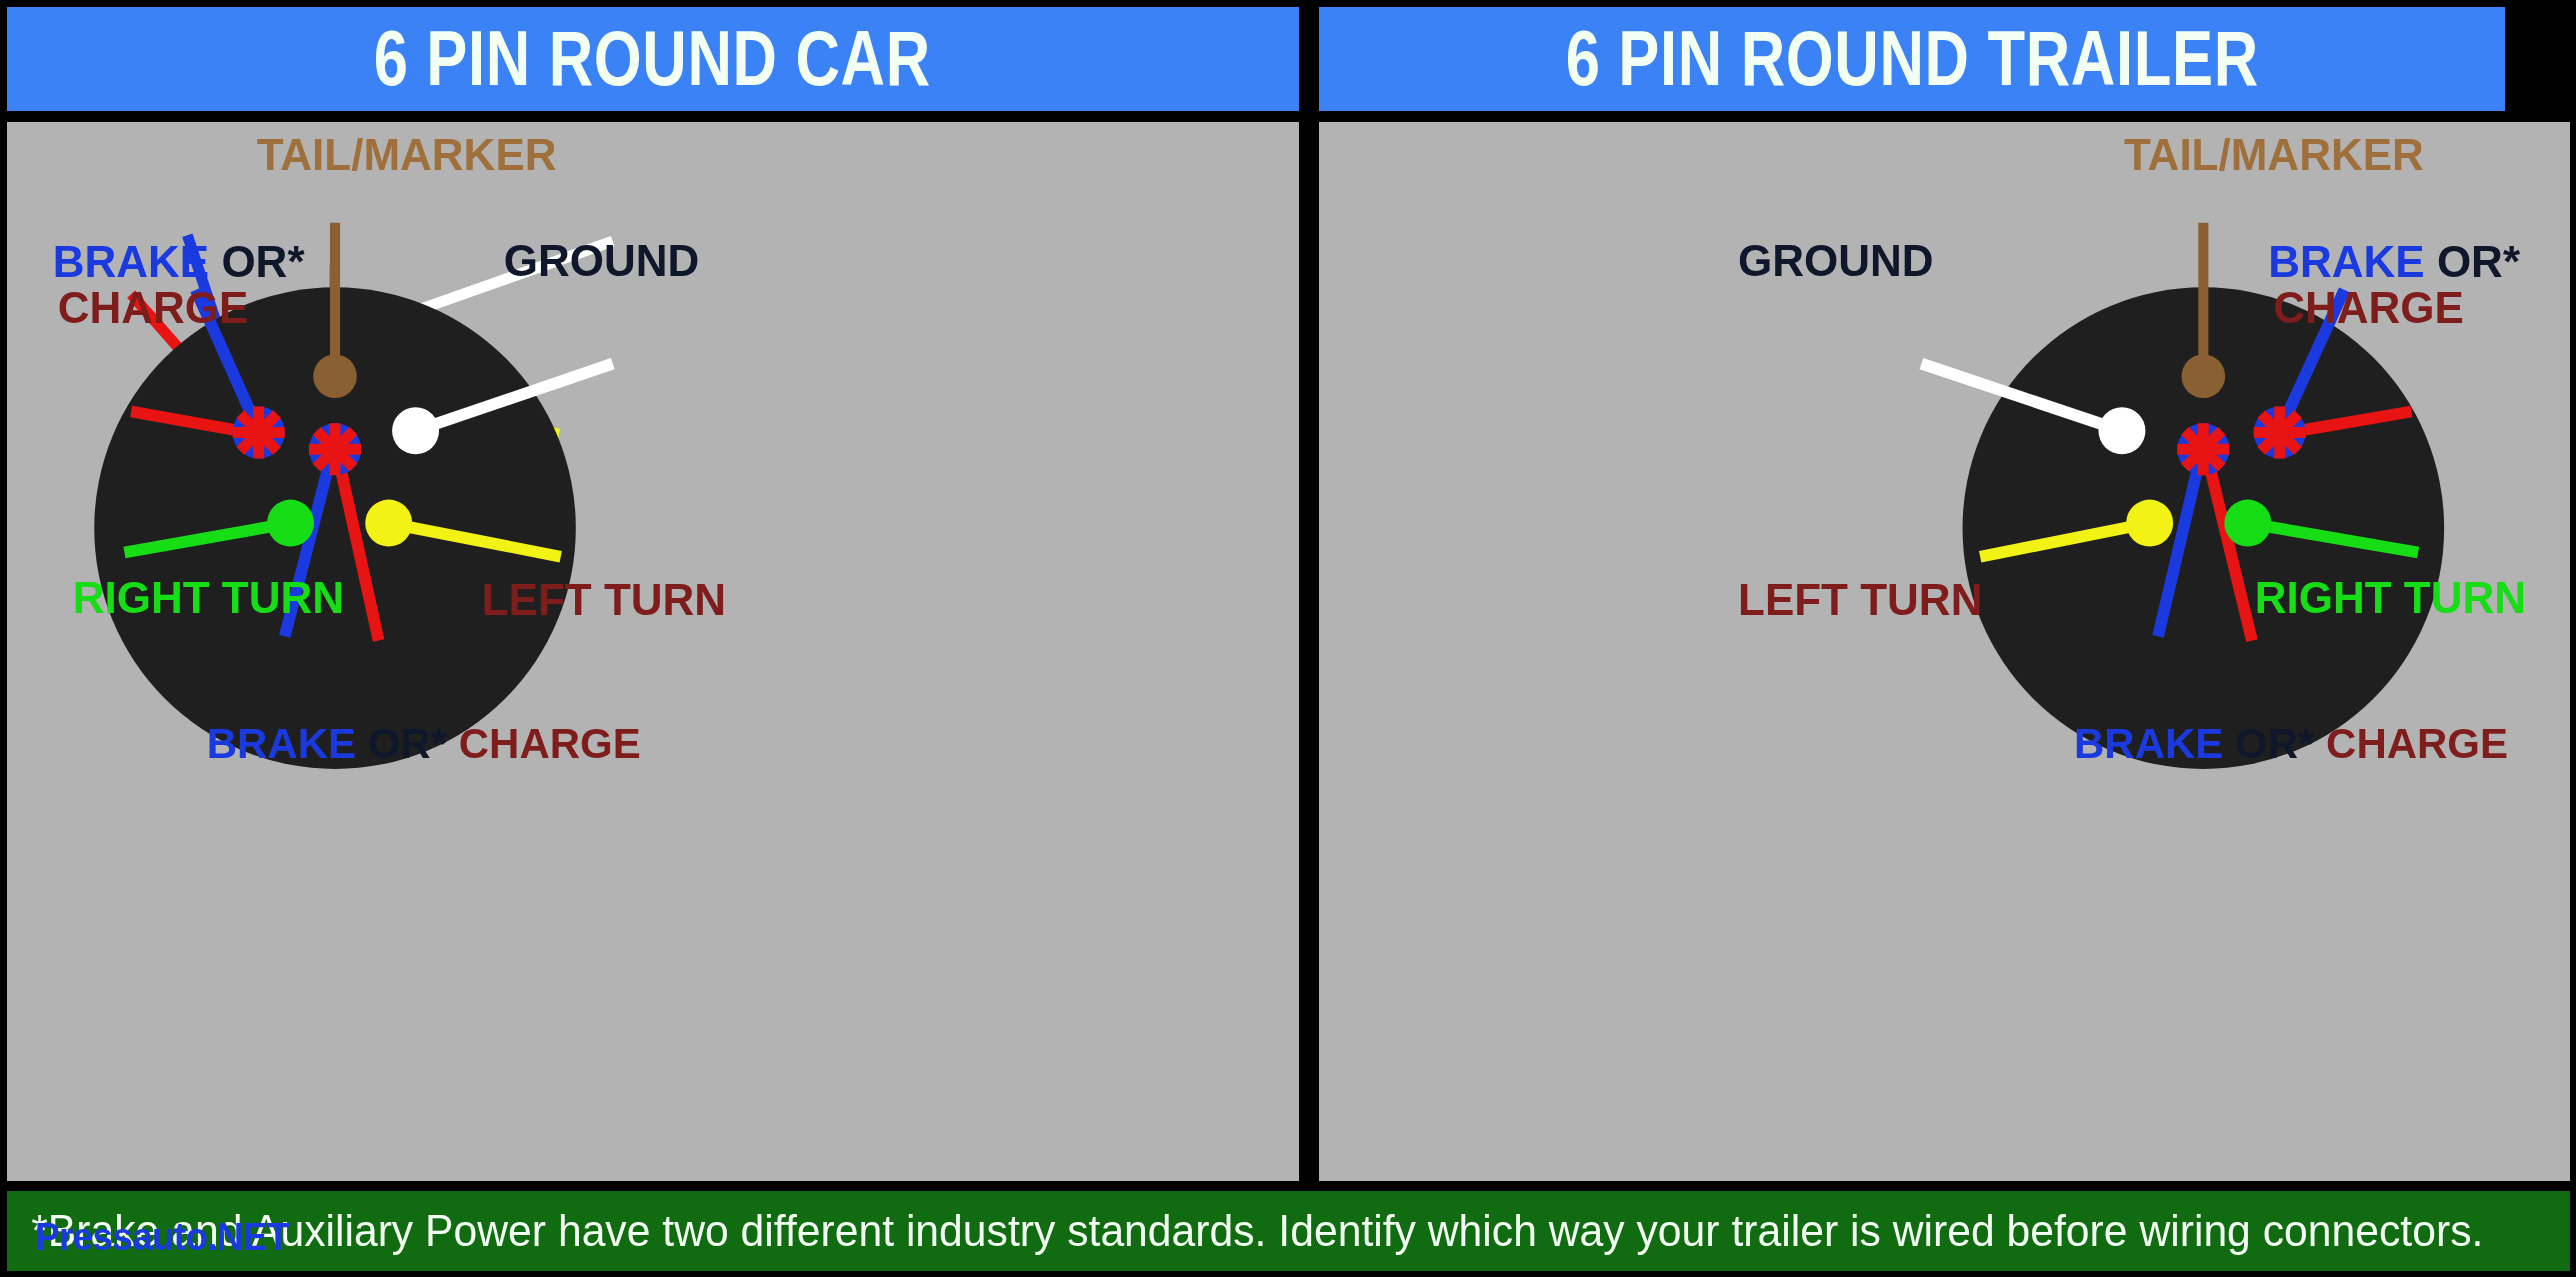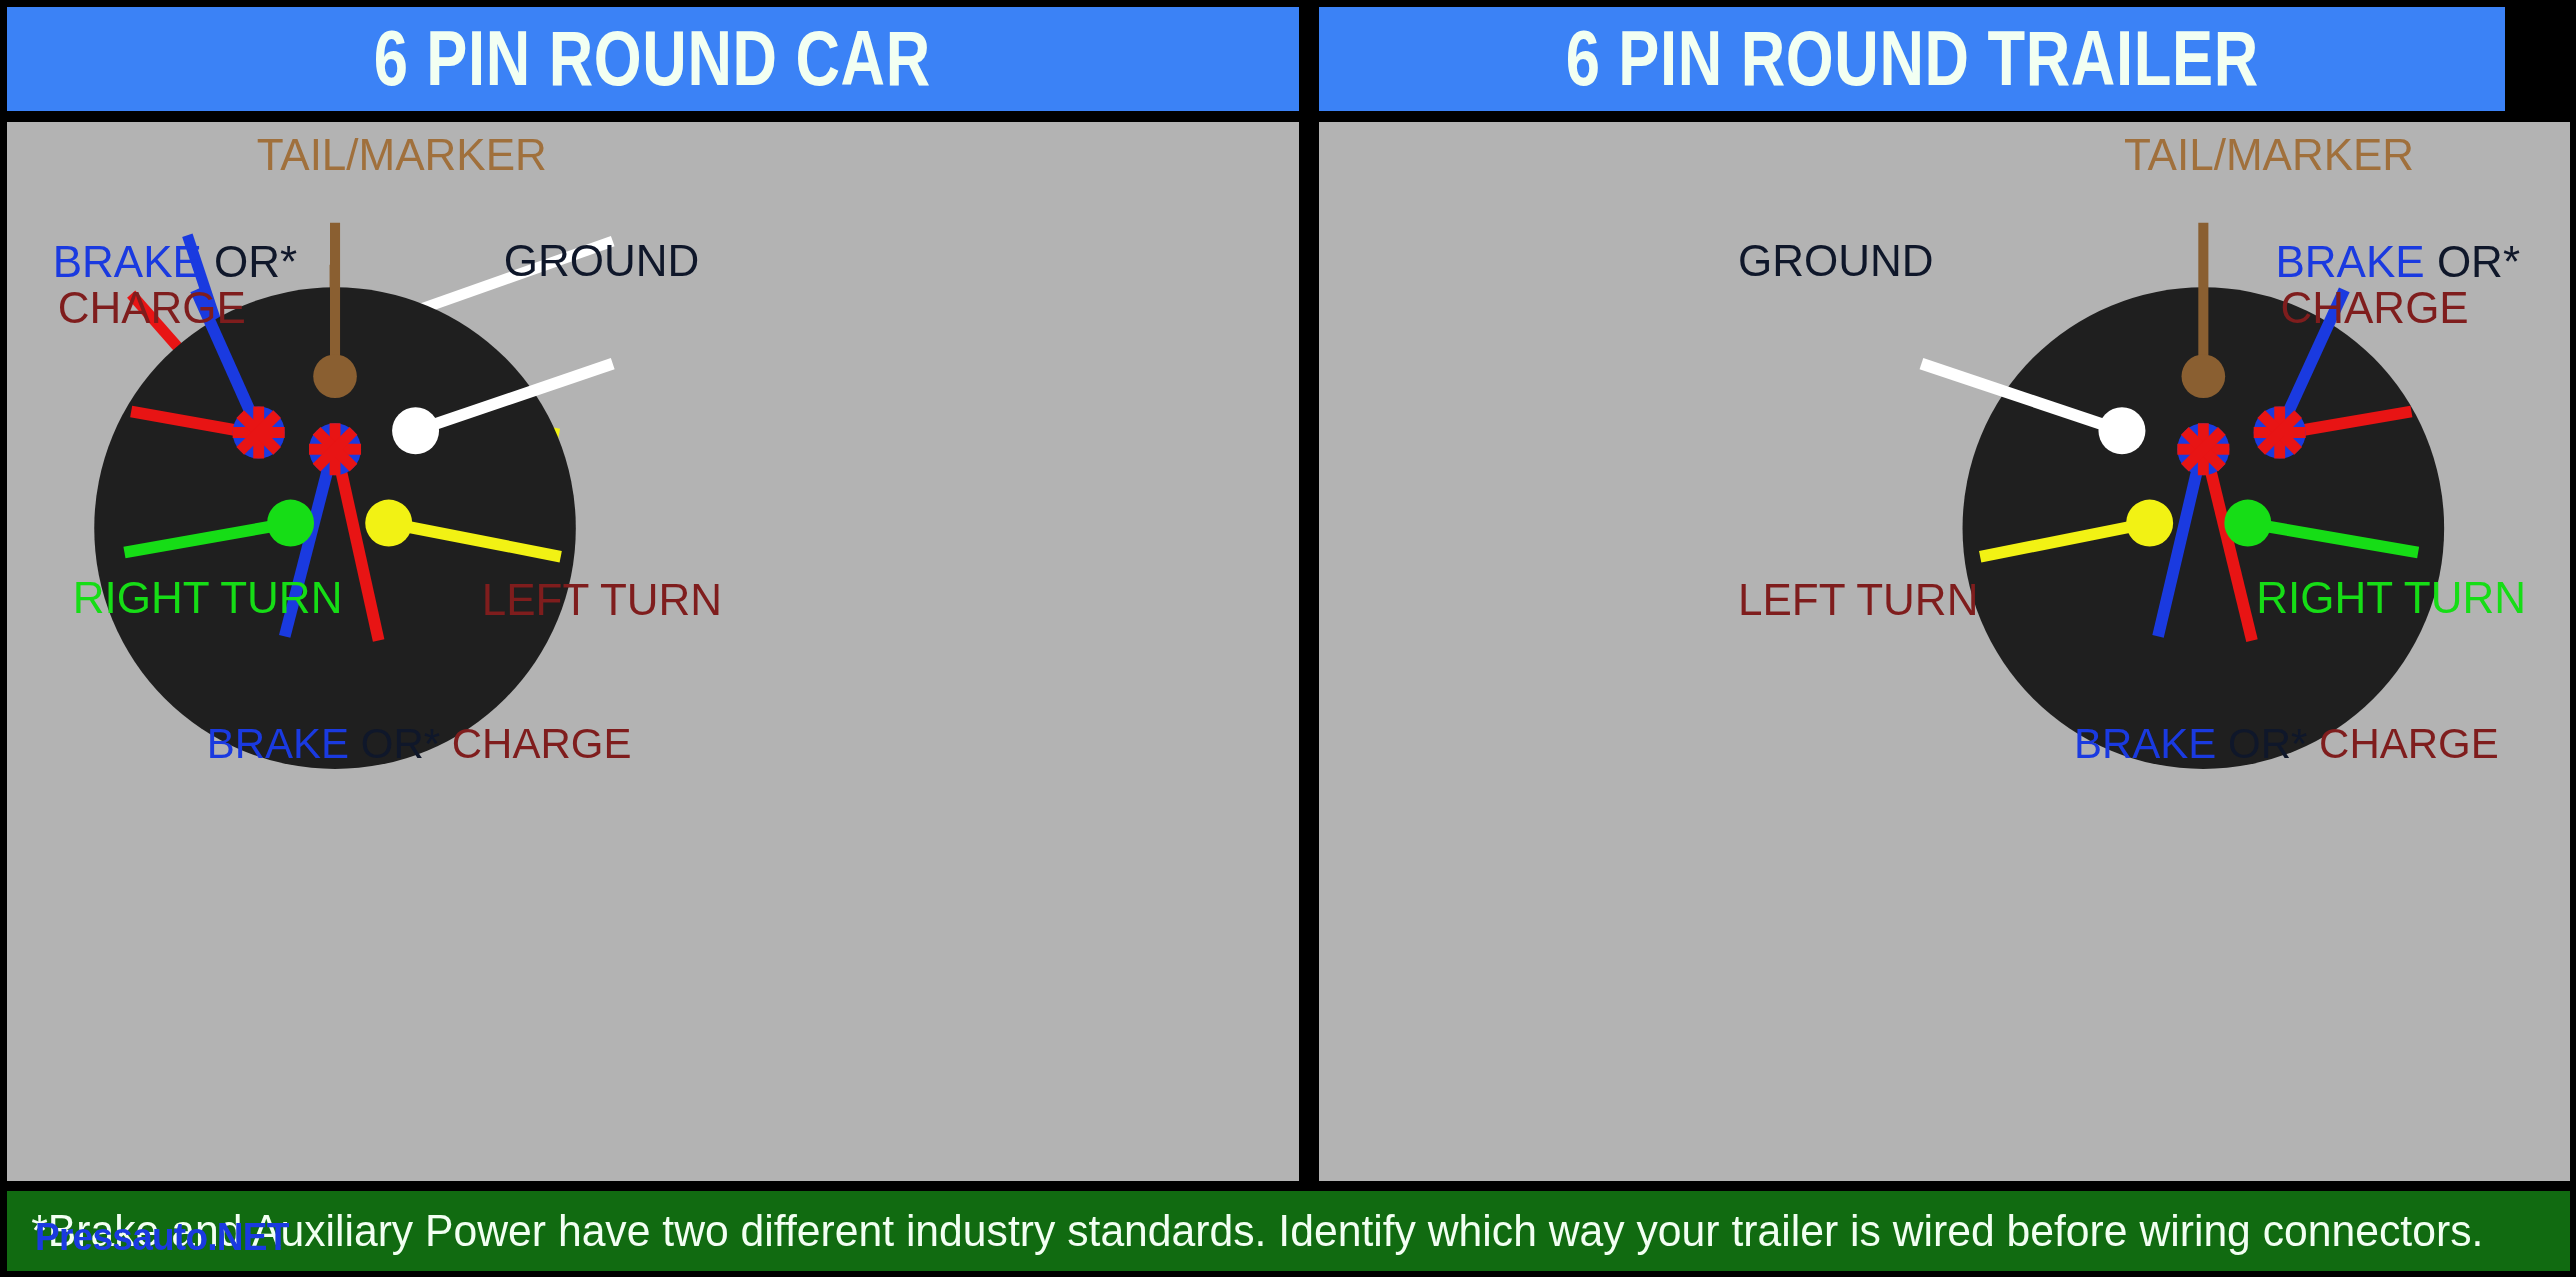--- a/index.html
+++ b/index.html
@@ -10,21 +10,21 @@
   
   .hdr{position:absolute;top:6.7px;height:104px;background:#3b82f6;
        display:flex;align-items:center;justify-content:center;}
   .hdr-l{left:6.7px;width:1292px;}
   .hdr-r{left:1319px;width:1186px;}
   .hdr-txt{color:#F2FFF2;font-family:"Liberation Sans",sans-serif;
            font-weight:700;font-size:77px;letter-spacing:0.8px;
            transform:scaleX(.80);transform-origin:center;white-space:nowrap;}
 
   
-  .panel{position:absolute;top:122px;height:1059px;background:#B3B3B3;overflow:hidden;}
+  .panel{position:absolute;top:122px;height:1059px;background:#B3B3B3;overflow:hidden;font-weight:bold;}
   .panel-l{left:6.7px;width:1292px;}
   .panel-r{left:1319px;width:1251px;}
 
   .panel svg{position:absolute;left:0;top:0;width:100%;height:100%;display:block;}
 
   
   .lbl{position:absolute;white-space:nowrap;font-family:"Liberation Sans",sans-serif;
        font-size:44px;line-height:1.04;letter-spacing:0px;}
   .lbl.sm{font-size:42px;}
   .c-brown{color:#A0703C;}

